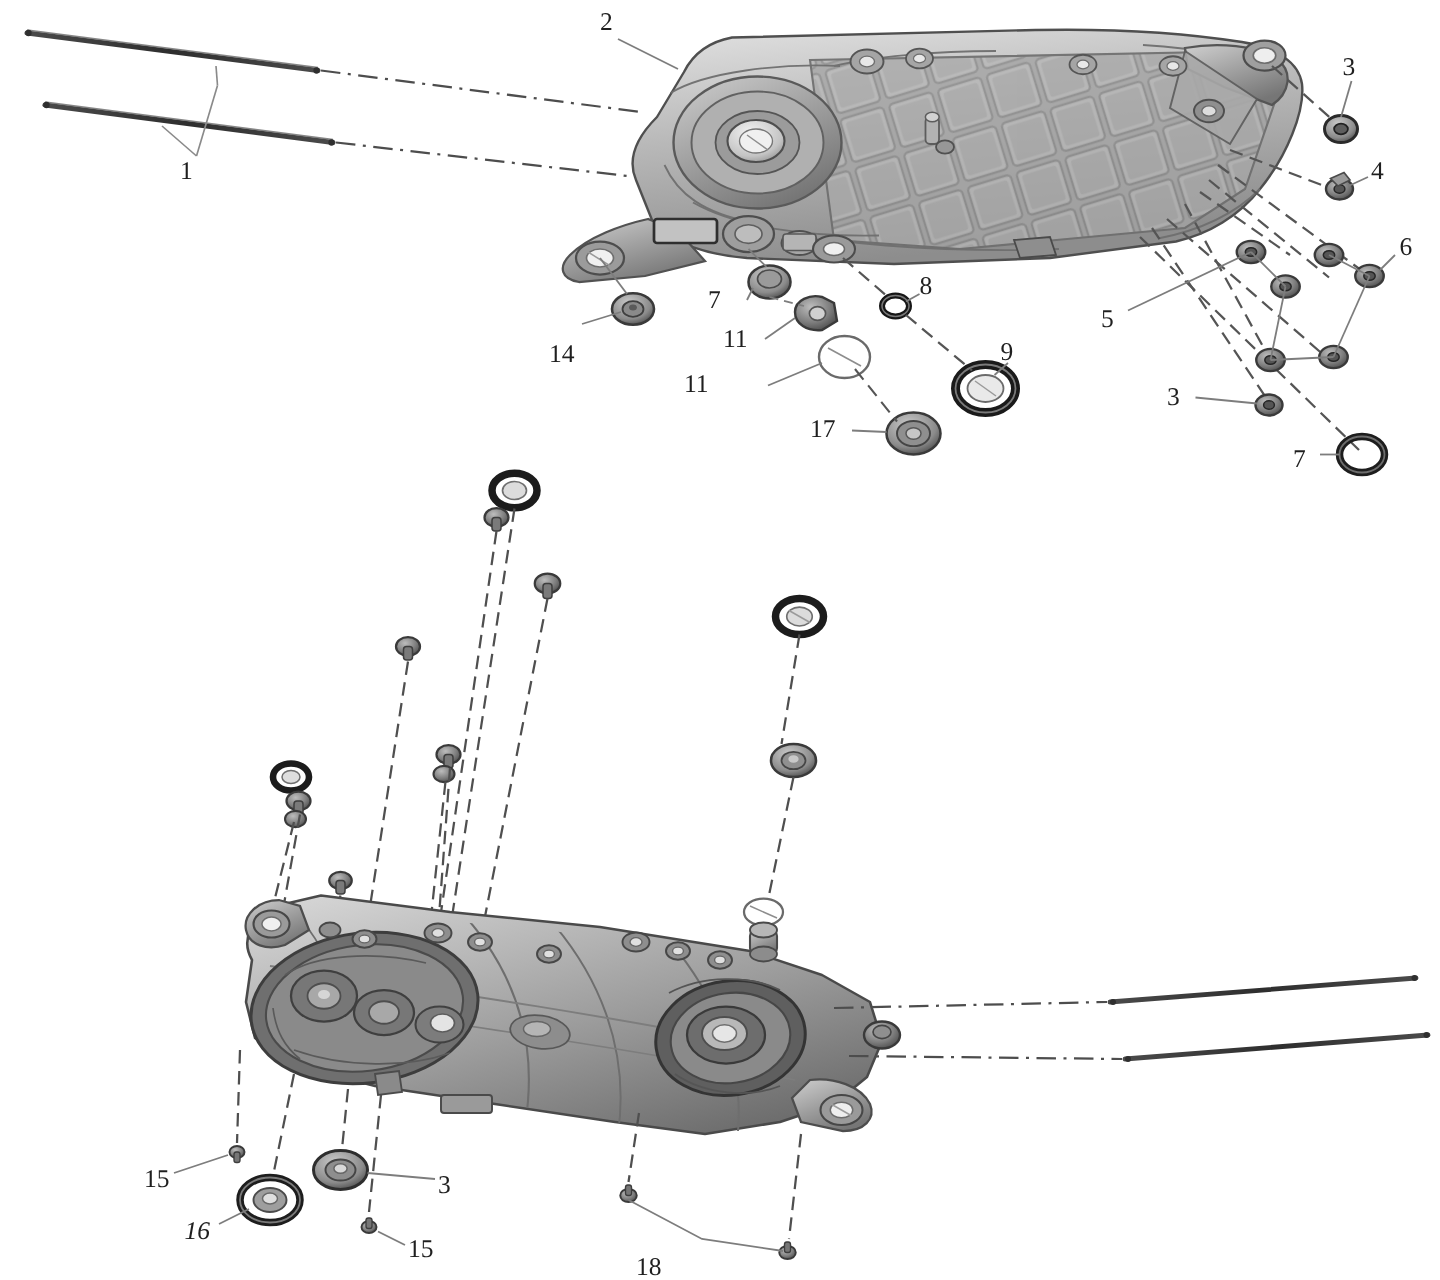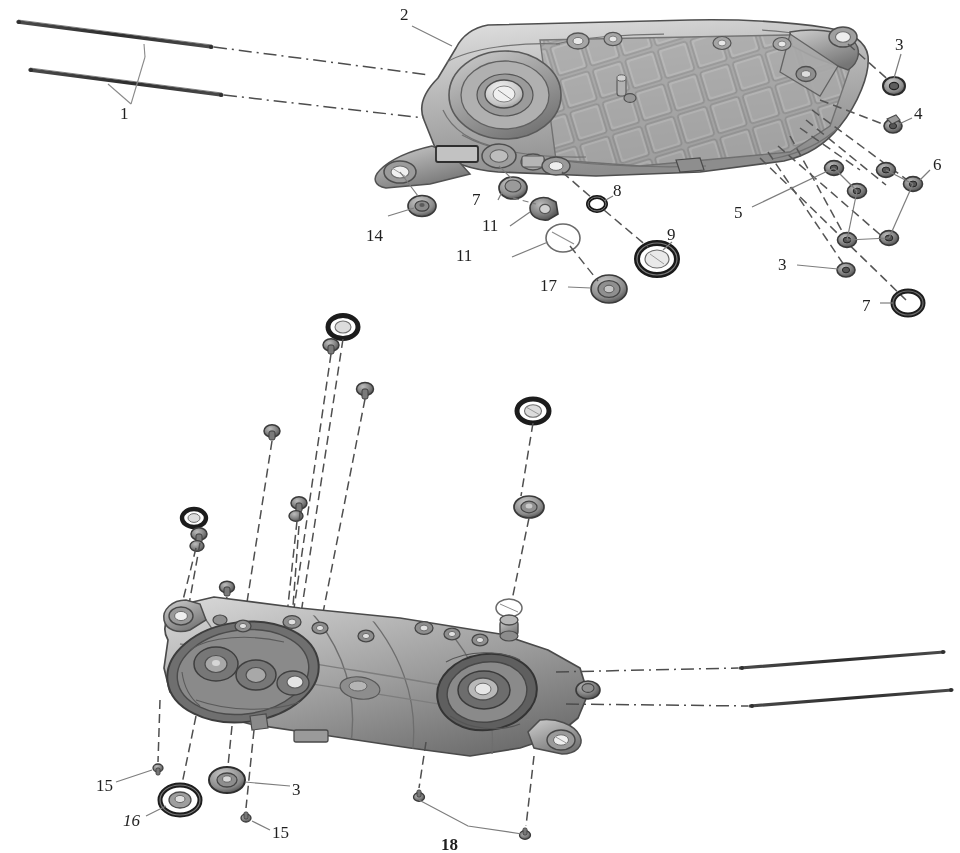--- a/index.html
+++ b/index.html
@@ -551,15 +551,15 @@
 <div class="callout" style="left:472px;top:191px;">7</div>
 <div class="callout" style="left:482px;top:217px;">11</div>
 <div class="callout" style="left:456px;top:247px;">11</div>
 <div class="callout" style="left:540px;top:277px;">17</div>
 <div class="callout" style="left:613px;top:182px;">8</div>
 <div class="callout" style="left:667px;top:226px;">9</div>
 <div class="callout" style="left:96px;top:777px;">15</div>
 <div class="callout" style="left:123px;top:812px;font-style:italic;">16</div>
 <div class="callout" style="left:292px;top:781px;">3</div>
 <div class="callout" style="left:272px;top:824px;">15</div>
-<div class="callout" style="left:441px;top:836px;font-weight:bold;">18</div>
+<div class="callout" style="left:424px;top:836px;">18</div>
 
 </div>
 
 </body></html>

